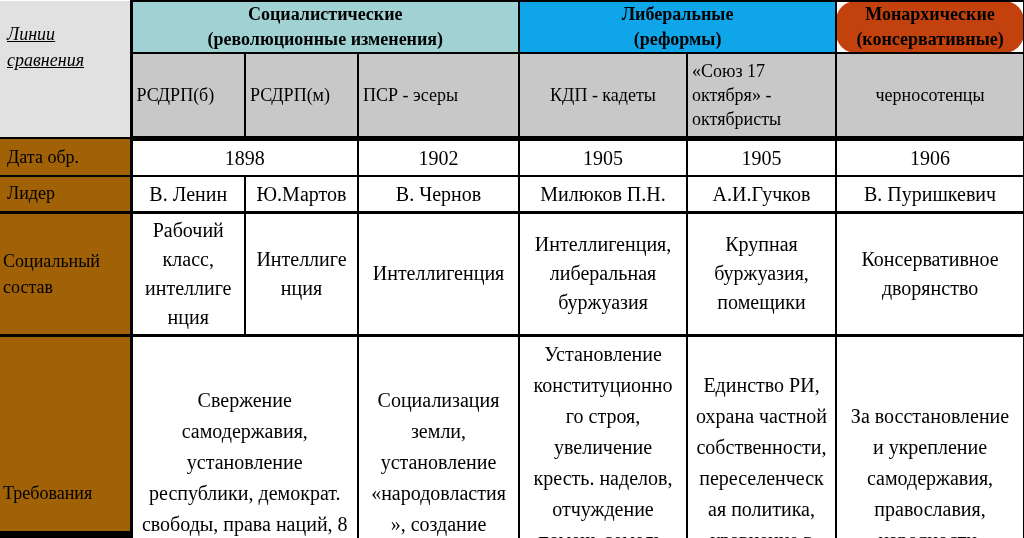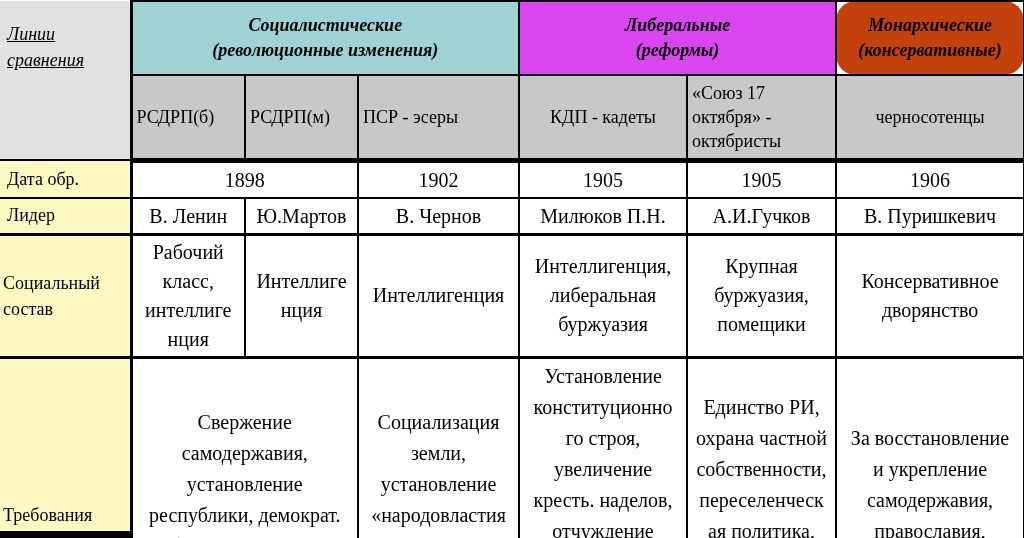--- a/index.html
+++ b/index.html
@@ -14,35 +14,35 @@
   td{
     border:2px solid #000;
     vertical-align:middle;text-align:center;
     white-space:pre-line;
     padding:2px 4px;
     font-size:20px;line-height:1.5;
     overflow:hidden;
   }
   
   td.lbl{
-    background:#fef9c3;text-align:left;
+    background:#a16207;text-align:left;
     border-left:none;border-right:3px solid #000;
     padding-left:7px;font-size:18px;
   }
   td.corner{
     background:#e1e1e1;border-top:none;border-left:none;border-right:3px solid #000;
     text-align:left;vertical-align:top;
     padding:20px 6px 0 7px;
     font-style:italic;font-size:18px;line-height:1.45;text-decoration:underline;
   }
   
   tr.r-group{height:50px;}
   tr.r-group td.grp{
-    font-style:italic;font-weight:600;font-size:18px;line-height:1.4;
-    padding:11px 4px;
+    font-weight:600;font-size:18px;line-height:1.4;
+    padding:0 4px;
   }
   
   tr.r-party{height:85px;}
   tr.r-party td{
     background:#c8c8c8;border-bottom:5px solid #000;
     font-size:18px;line-height:1.35;
   }
   
   tr.r-date{height:33px;}
   tr.r-date td{border-bottom:2px solid #000;}
@@ -69,21 +69,21 @@
       <col style="width:168px">
       <col style="width:149px">
     <col style="width:188px">
   </colgroup>
   <tbody>
     <tr class="r-group">
       <td class="corner" rowspan="2">Линии
 сравнения</td>
       <td class="grp" colspan="3" style="background: rgb(160, 210, 211);">Социалистические
 (революционные изменения)</td>
-      <td class="grp" colspan="2" style="background: #d946ef;">Либеральные
+      <td class="grp" colspan="2" style="background: #0ea5e9;">Либеральные
 (реформы)</td>
       <td class="grp" style="background: #c2410c; border-radius: 20px;">Монархические
 (консервативные)</td>
     </tr>
     <tr class="r-party">
       <td class="al">РСДРП(б)</td>
       <td class="al">РСДРП(м)</td>
       <td class="al">ПСР - эсеры</td>
       <td>КДП - кадеты</td>
       <td class="al">«Союз 17

